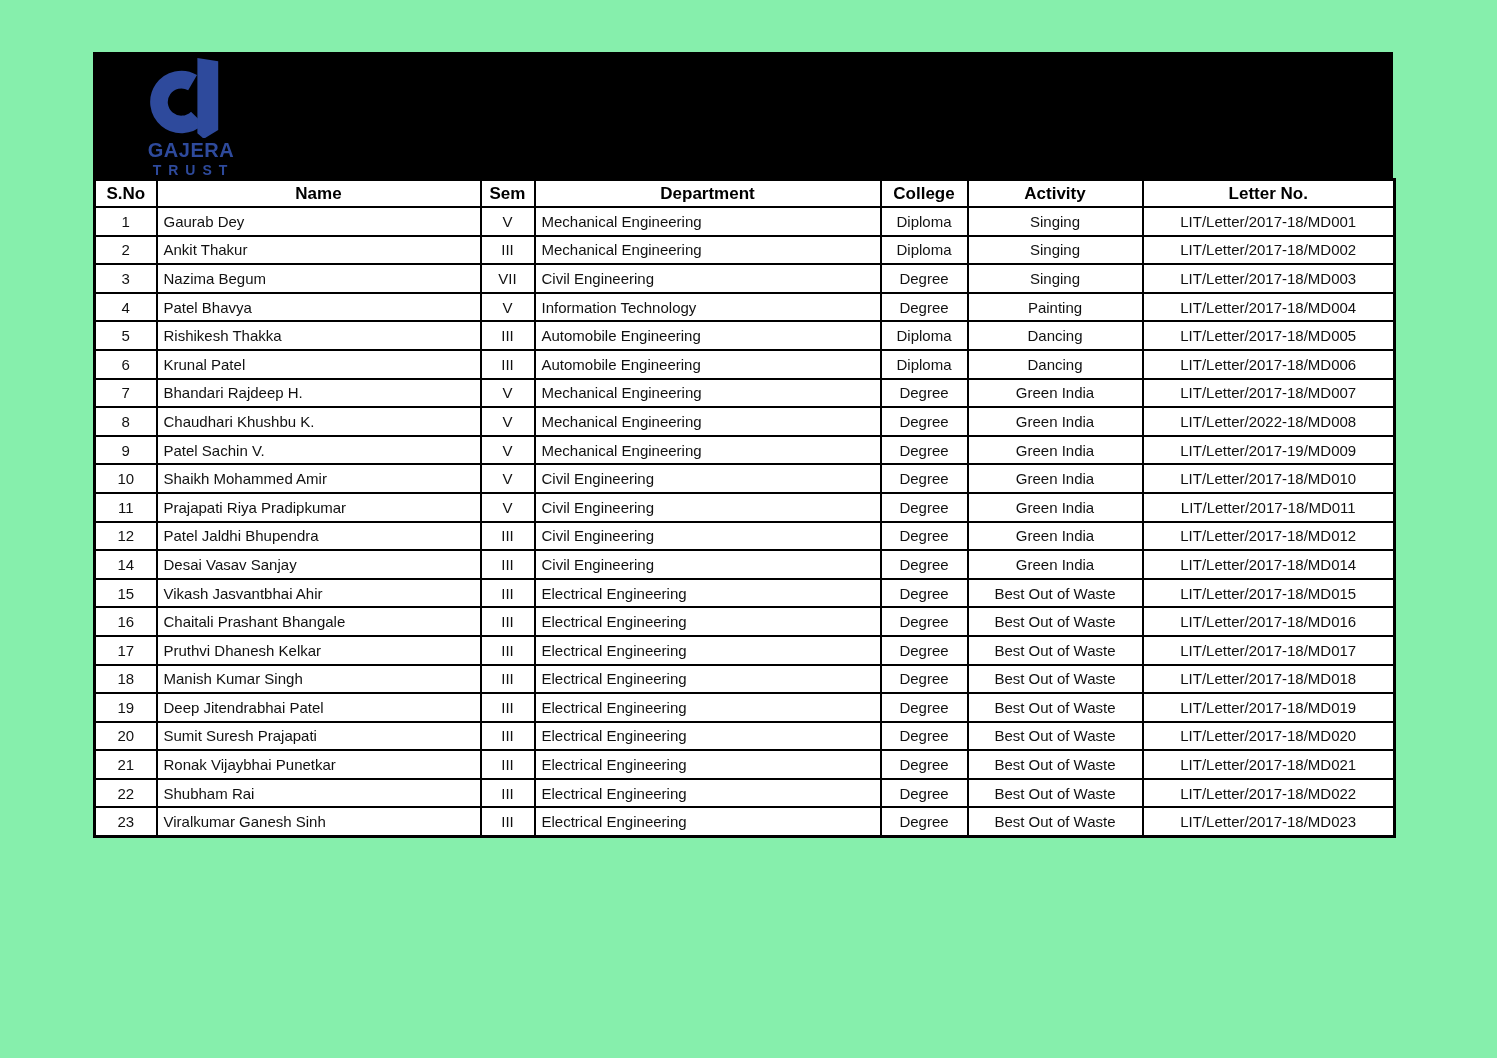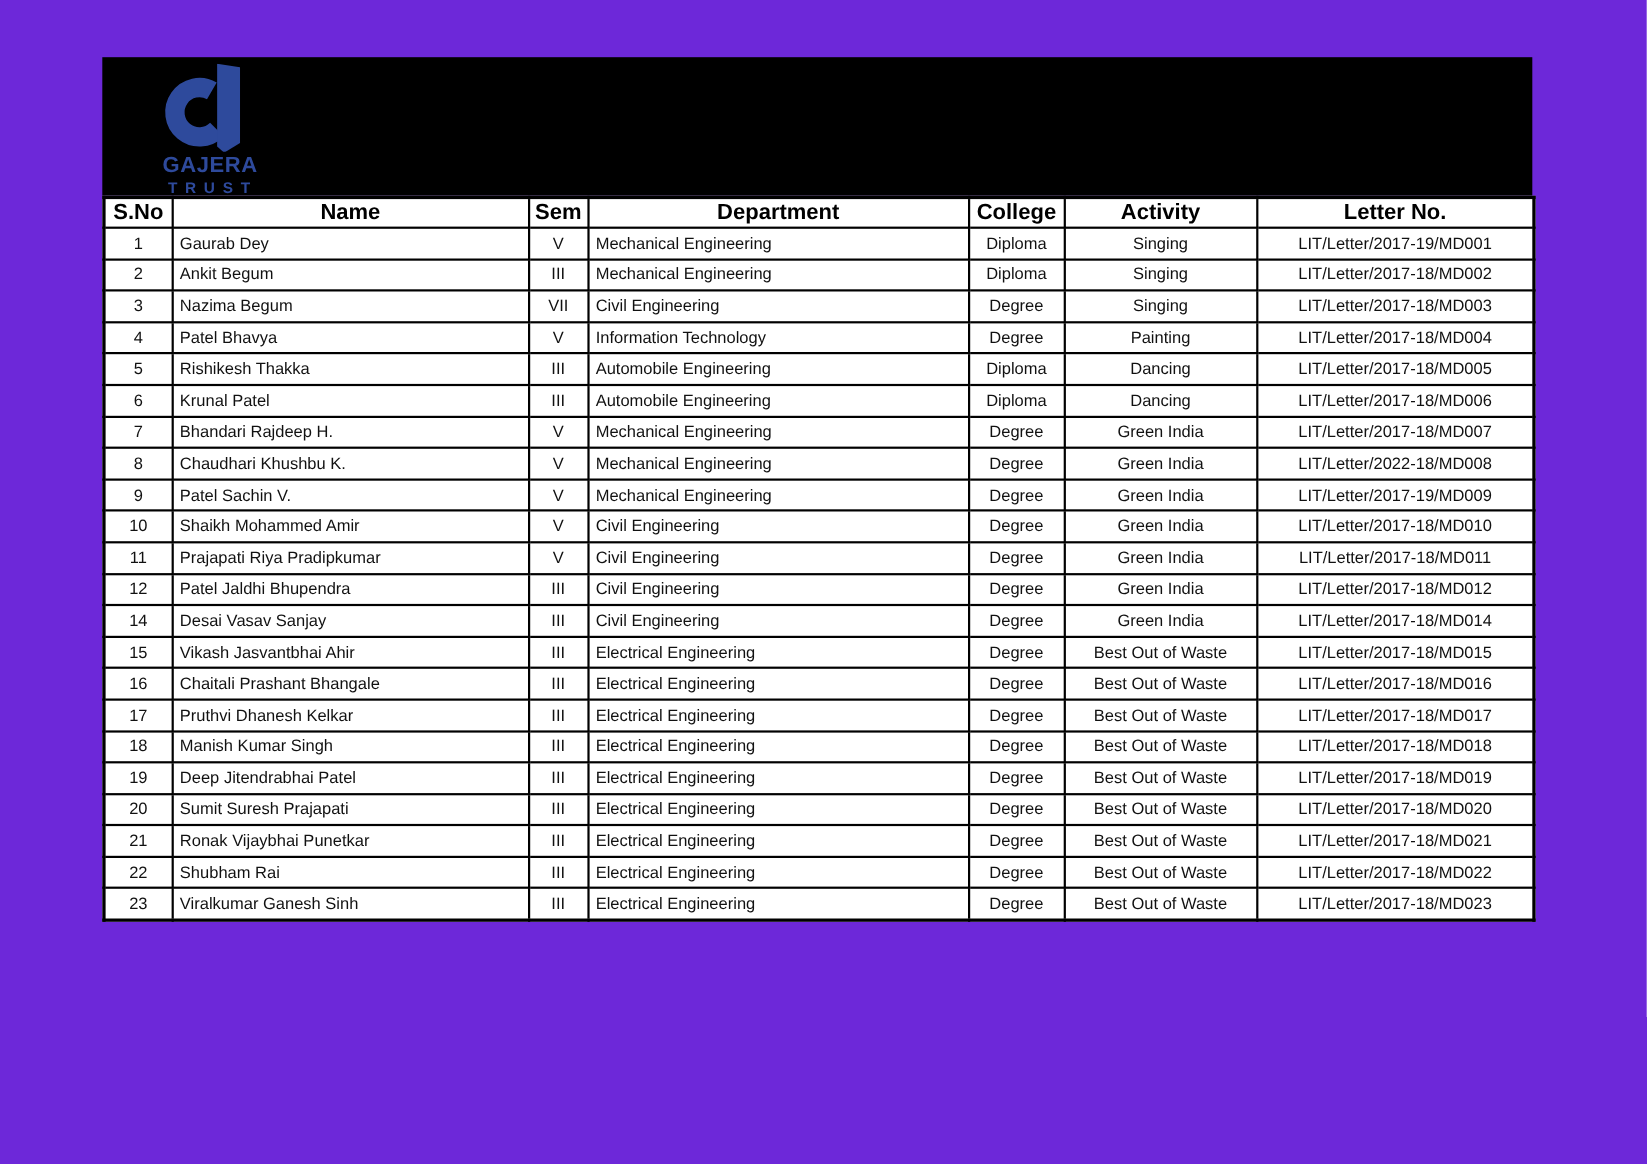--- a/index.html
+++ b/index.html
@@ -3,21 +3,21 @@
 <meta charset="utf-8">
 <style>
   html, body { margin: 0; padding: 0; background: #ffffff; }
   body {
     width: 1497px; height: 1058px;
     font-family: "Liberation Sans", sans-serif;
     color: #111111;
     position: relative;
     overflow: hidden;
   }
-  .page { position: absolute; left: 0; top: 0; width: 1497px; height: 1058px; background: #6d28d9; }
+  .page { position: absolute; left: 0; top: 0; width: 1497px; height: 1058px; background: #86efac; }
 
   
   .banner {
     position: absolute; left: 93px; top: 52px;
     width: 1300px; height: 126px;
     background: #000000;
   }
   .logo {
     position: absolute; left: 48px; top: 6px; width: 100px;
     text-align: center; line-height: 1;
@@ -42,21 +42,21 @@
     background: #ffffff;
   }
   .students th, .students td {
     border: 2px solid #000000;
     padding: 0 4px;
     vertical-align: middle;
     overflow: hidden;
     white-space: nowrap;
   }
   .students th {
-    font-size: 20px; font-weight: bold; color: #000000;
+    font-size: 17px; font-weight: bold; color: #000000;
     height: 25px; text-align: center;
   }
   .students td { font-size: 15px; height: 26.6px; }
   .students td.al { text-align: left; padding-left: 6px; }
   .students td.ac { text-align: center; }
 </style>
 </head>
 <body>
 
 <div class="page">
@@ -96,25 +96,25 @@
         </tr>
     </thead>
     <tbody id="table-body">
         <tr>
           <td class="ac">1</td>
           <td class="al">Gaurab Dey</td>
           <td class="ac">V</td>
           <td class="al">Mechanical Engineering</td>
           <td class="ac">Diploma</td>
           <td class="ac">Singing</td>
-          <td class="ac">LIT/Letter/2017-19/MD001</td>
+          <td class="ac">LIT/Letter/2017-18/MD001</td>
         </tr>
         <tr>
           <td class="ac">2</td>
-          <td class="al">Ankit Begum</td>
+          <td class="al">Ankit Thakur</td>
           <td class="ac">III</td>
           <td class="al">Mechanical Engineering</td>
           <td class="ac">Diploma</td>
           <td class="ac">Singing</td>
           <td class="ac">LIT/Letter/2017-18/MD002</td>
         </tr>
         <tr>
           <td class="ac">3</td>
           <td class="al">Nazima Begum</td>
           <td class="ac">VII</td>

